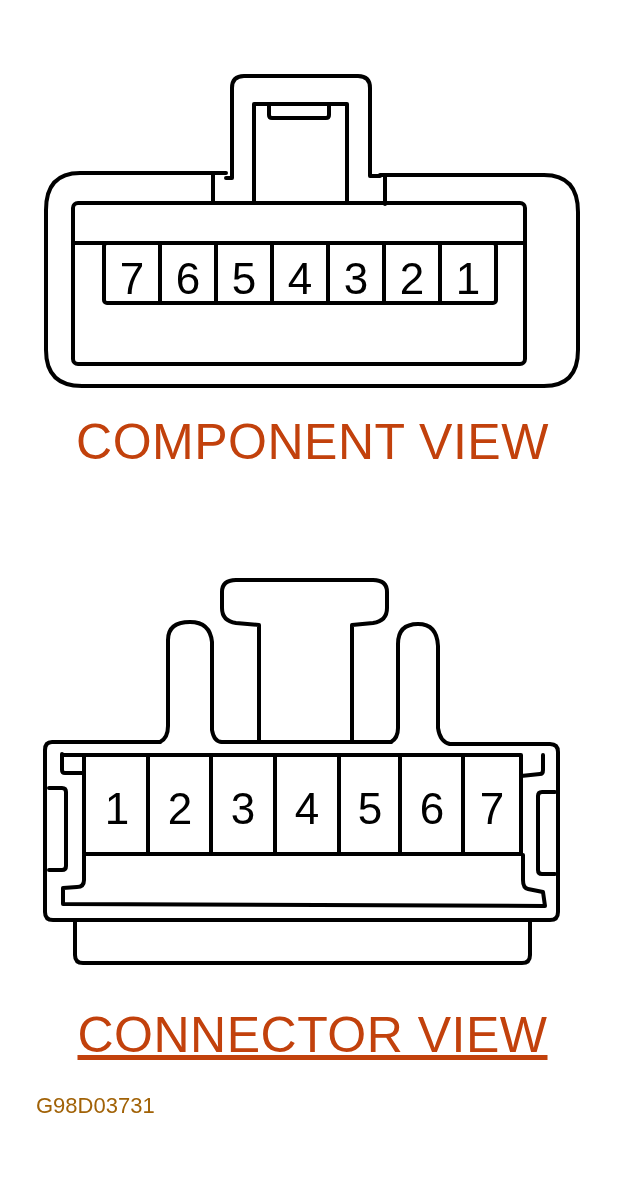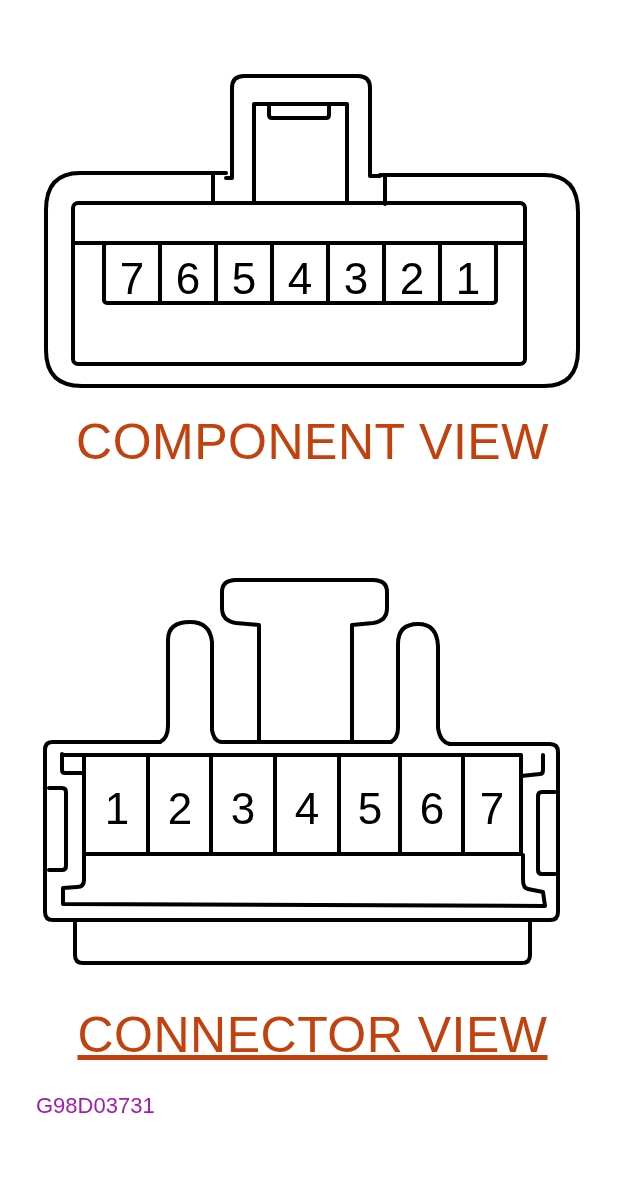--- a/index.html
+++ b/index.html
@@ -2,21 +2,21 @@
 <html><head>
 <meta charset="utf-8">
 <style>
   html, body { margin: 0; padding: 0; background: #ffffff; }
   body { width: 625px; height: 1186px; position: relative; overflow: hidden; font-family: "Liberation Sans", "DejaVu Sans", sans-serif; }
   svg { position: absolute; left: 0; top: 0; }
   .stroke { fill: none; stroke: #000; stroke-width: 4; stroke-linejoin: round; stroke-linecap: round; }
   .fillw { fill: #fff; stroke: #000; stroke-width: 4; stroke-linejoin: round; }
   .pin-num { font-family: "Liberation Sans", "DejaVu Sans", sans-serif; font-size: 44px; fill: #000; text-anchor: middle; }
   .caption { position: absolute; left: 0; width: 625px; text-align: center; font-family: "Liberation Sans", "DejaVu Sans", sans-serif; font-size: 50px; color: #c2410c; letter-spacing: 0.5px; }
-  .figid { position: absolute; left: 36px; top: 1093px; font-family: "Liberation Sans", "DejaVu Sans", sans-serif; font-size: 22px; color: #a21caf; }
+  .figid { position: absolute; left: 36px; top: 1093px; font-family: "Liberation Sans", "DejaVu Sans", sans-serif; font-size: 22px; color: #a16207; }
 </style>
 </head>
 <body>
 
 <svg width="625" height="420" viewBox="0 0 625 420">
 
   <path class="stroke" d="M226 178 L232 178 L232 88 Q232 76 244 76 L358 76 Q370 76 370 88 L370 176 L380 176"></path>
 
   <path class="stroke" d="M226 173 L80 173 Q46 173 46 210 L46 350 Q46 386 82 386 L544 386 Q578 386 578 350 L578 212 Q578 175 544 175 L380 175"></path>
 

